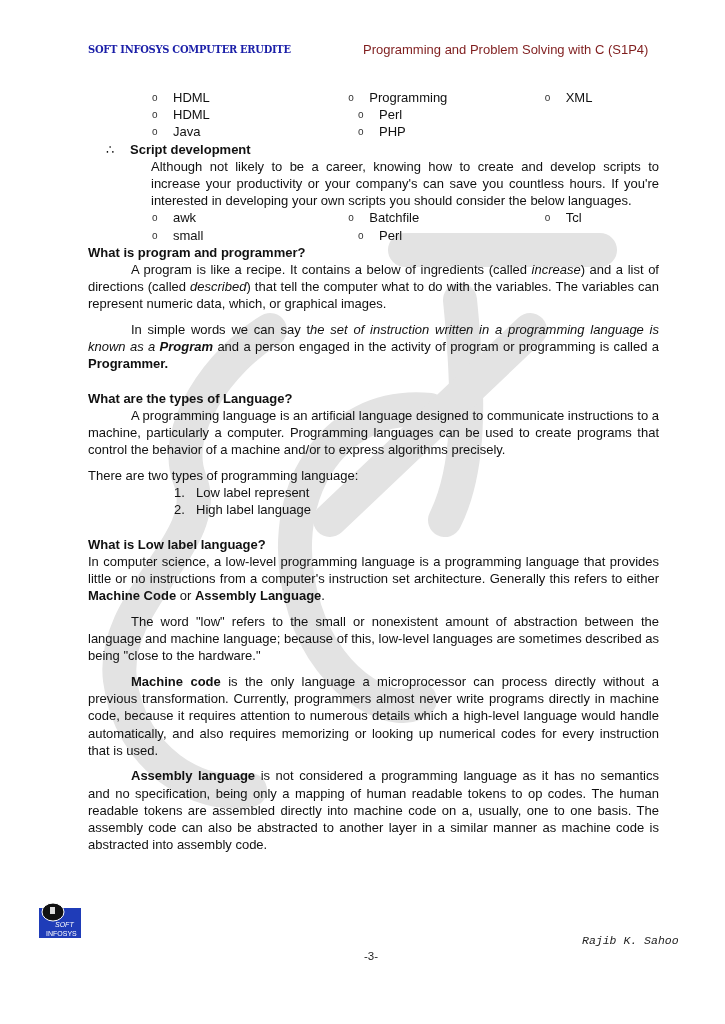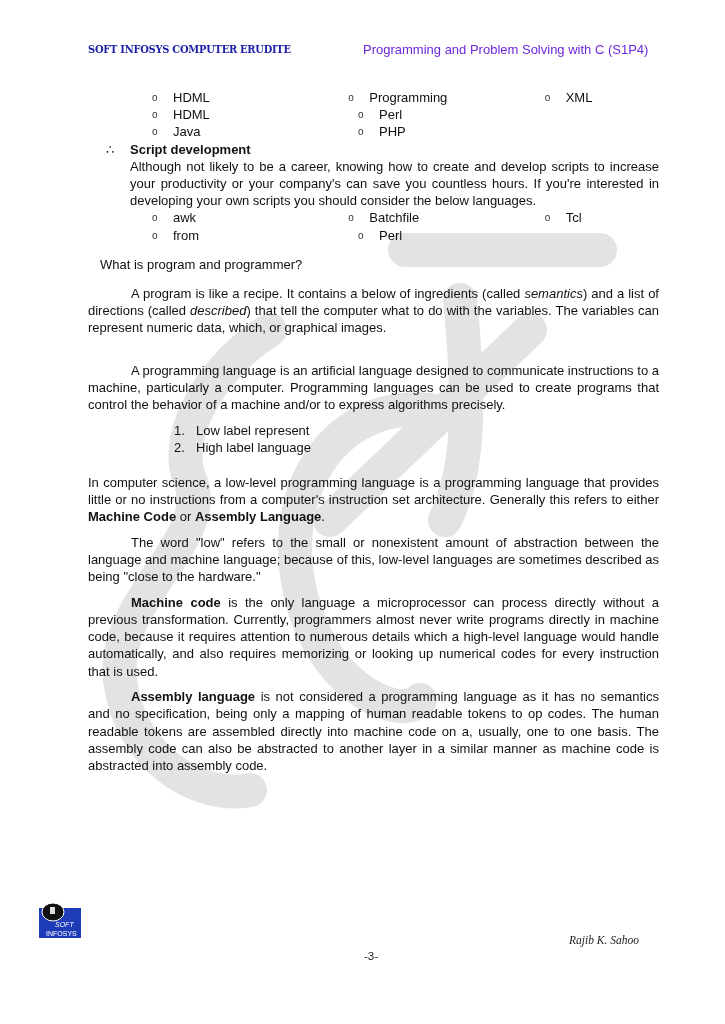--- a/index.html
+++ b/index.html
@@ -2,40 +2,40 @@
 <html><head>
 <meta charset="utf-8">
 <style>
   html, body { margin: 0; padding: 0; background: #ffffff; }
   body { width: 725px; height: 1024px; position: relative; overflow: hidden;
          font-family: "Liberation Sans", sans-serif; color: #111; }
   .watermark { position: absolute; left: 0; top: 0; width: 725px; height: 1024px; pointer-events: none; z-index: 0; }
   .page { position: absolute; left: 0; top: 0; width: 725px; height: 1024px; z-index: 1; }
   .hdr-left { position: absolute; left: 88px; top: 42px; font-family: "DejaVu Serif", serif; font-weight: bold;
               font-size: 11.5px; color: #1b1fa8; letter-spacing: -0.3px; transform: scaleX(0.86); transform-origin: left center; }
-  .hdr-right { position: absolute; left: 363px; top: 42px; font-size: 13px; color: #6d28d9; }
+  .hdr-right { position: absolute; left: 363px; top: 42px; font-size: 13px; color: #7f1d1d; }
   .body { position: absolute; left: 88px; top: 89px; width: 571px; font-size: 13px; line-height: 17.2px;
           font-family: "Liberation Sans", sans-serif; }
   .row3 { display: flex; height: 17.2px; }
   .row3 .c { display: flex; }
   .row3 .c1 { width: 206px; padding-left: 64px; box-sizing: content-box; }
   .row3 .c2 { width: 206px; }
   .row3 .c3 { width: 120px; }
   .bul { width: 21px; font-size: 10px; color: #333; }
   .therefore { display: flex; margin-left: 18px; height: 17.2px; font-weight: bold; }
   .therefore .sym { width: 24px; font-weight: normal; }
-  .indent-block { margin-left: 42px; text-align: justify; }
+  .indent-block { margin-left: 63px; text-align: justify; }
   p { margin: 0; text-align: justify; }
   .ti { text-indent: 43px; }
-  .h { font-weight: normal; margin: 12px; }
+  .h { font-weight: bold; margin: 0; }
   .gap { height: 8.5px; }
   .gap2 { height: 17px; }
   .num { display: flex; margin-left: 86px; height: 17.2px; }
   .num .n { width: 22px; }
-  .footer-sign { position: absolute; left: 569px; top: 934px; font-family: Liberation Serif, serif; font-style: italic; font-size: 11.5px; color: #222; }
+  .footer-sign { position: absolute; left: 582px; top: 934px; font-family: Liberation Mono, monospace; font-style: italic; font-size: 11.5px; color: #222; }
   .footer-page { position: absolute; left: 364px; top: 950px; font-size: 11.5px; color: #222; }
   .logo { position: absolute; left: 37px; top: 902px; width: 46px; height: 38px; }
 </style>
 </head>
 <body>
 
 <svg class="watermark" viewBox="0 0 725 1024">
   <g fill="none" stroke="#e3e3e3" stroke-linecap="round" stroke-width="34">
     <path d="M270 330 C 220 360, 170 430, 190 480 C 215 540, 110 600, 120 680 C 130 760, 200 800, 250 790"></path>
     <path d="M430 410 C 330 400, 270 500, 305 610 C 330 690, 400 720, 420 700"></path>
@@ -104,48 +104,52 @@
             <span>Batchfile</span>
           </div>
         <div class="c c3">
             <span class="bul">o</span>
             <span>Tcl</span>
           </div>
       </div>
       <div class="row3">
         <div class="c c1">
             <span class="bul">o</span>
-            <span>from</span>
+            <span>small</span>
           </div>
         <div class="c c2">
             <span class="bul">o</span>
             <span>Perl</span>
           </div>
       </div>
     </div>
 
     <div class="h">What is program and programmer?</div>
-    <p class="ti"><span>A program is like a recipe. It contains a below of ingredients (called </span><i>semantics</i><span>) and a list of directions (called </span><i>described</i><span>) that tell the computer what to do with the variables. The variables can represent numeric data, which, or graphical images.</span></p>
+    <p class="ti"><span>A program is like a recipe. It contains a below of ingredients (called </span><i>increase</i><span>) and a list of directions (called </span><i>described</i><span>) that tell the computer what to do with the variables. The variables can represent numeric data, which, or graphical images.</span></p>
     <div class="gap"></div>
+    <p class="ti"><span>In simple words we can say t</span><i>he set of instruction written in a programming language is known as a </i><b><i>Program</i></b><span> and a person engaged in the activity of program or programming is called a </span><b>Programmer.</b></p>
     <div class="gap2"></div>
 
+    <div class="h">What are the types of Language?</div>
     <p class="ti">A programming language is an artificial language designed to communicate instructions to a machine, particularly a computer. Programming languages can be used to create programs that control the behavior of a machine and/or to express algorithms precisely.</p>
     <div class="gap"></div>
+    <p>There are two types of programming language:</p>
     <div>
       <div class="num">
           <span class="n">1.</span>
           <span>Low label represent</span>
         </div>
       <div class="num">
           <span class="n">2.</span>
           <span>High label language</span>
         </div>
     </div>
     <div class="gap2"></div>
 
+    <div class="h">What is Low label language?</div>
     <p><span>In computer science, a low-level programming language is a programming language that provides little or no instructions from a computer's instruction set architecture. Generally this refers to either </span><b>Machine Code</b><span> or </span><b>Assembly Language</b><span>.</span></p>
     <div class="gap"></div>
     <p class="ti">The word "low" refers to the small or nonexistent amount of abstraction between the language and machine language; because of this, low-level languages are sometimes described as being "close to the hardware."</p>
     <div class="gap"></div>
     <p class="ti"><b>Machine code</b><span> is the only language a microprocessor can process directly without a previous transformation. Currently, programmers almost never write programs directly in machine code, because it requires attention to numerous details which a high-level language would handle automatically, and also requires memorizing or looking up numerical codes for every instruction that is used.</span></p>
     <div class="gap"></div>
     <p class="ti"><b>Assembly language</b><span> is not considered a programming language as it has no semantics and no specification, being only a mapping of human readable tokens to op codes. The human readable tokens are assembled directly into machine code on a, usually, one to one basis. The assembly code can also be abstracted to another layer in a similar manner as machine code is abstracted into assembly code.</span></p>
   </div>
 
   <svg class="logo" viewBox="0 0 46 38">

